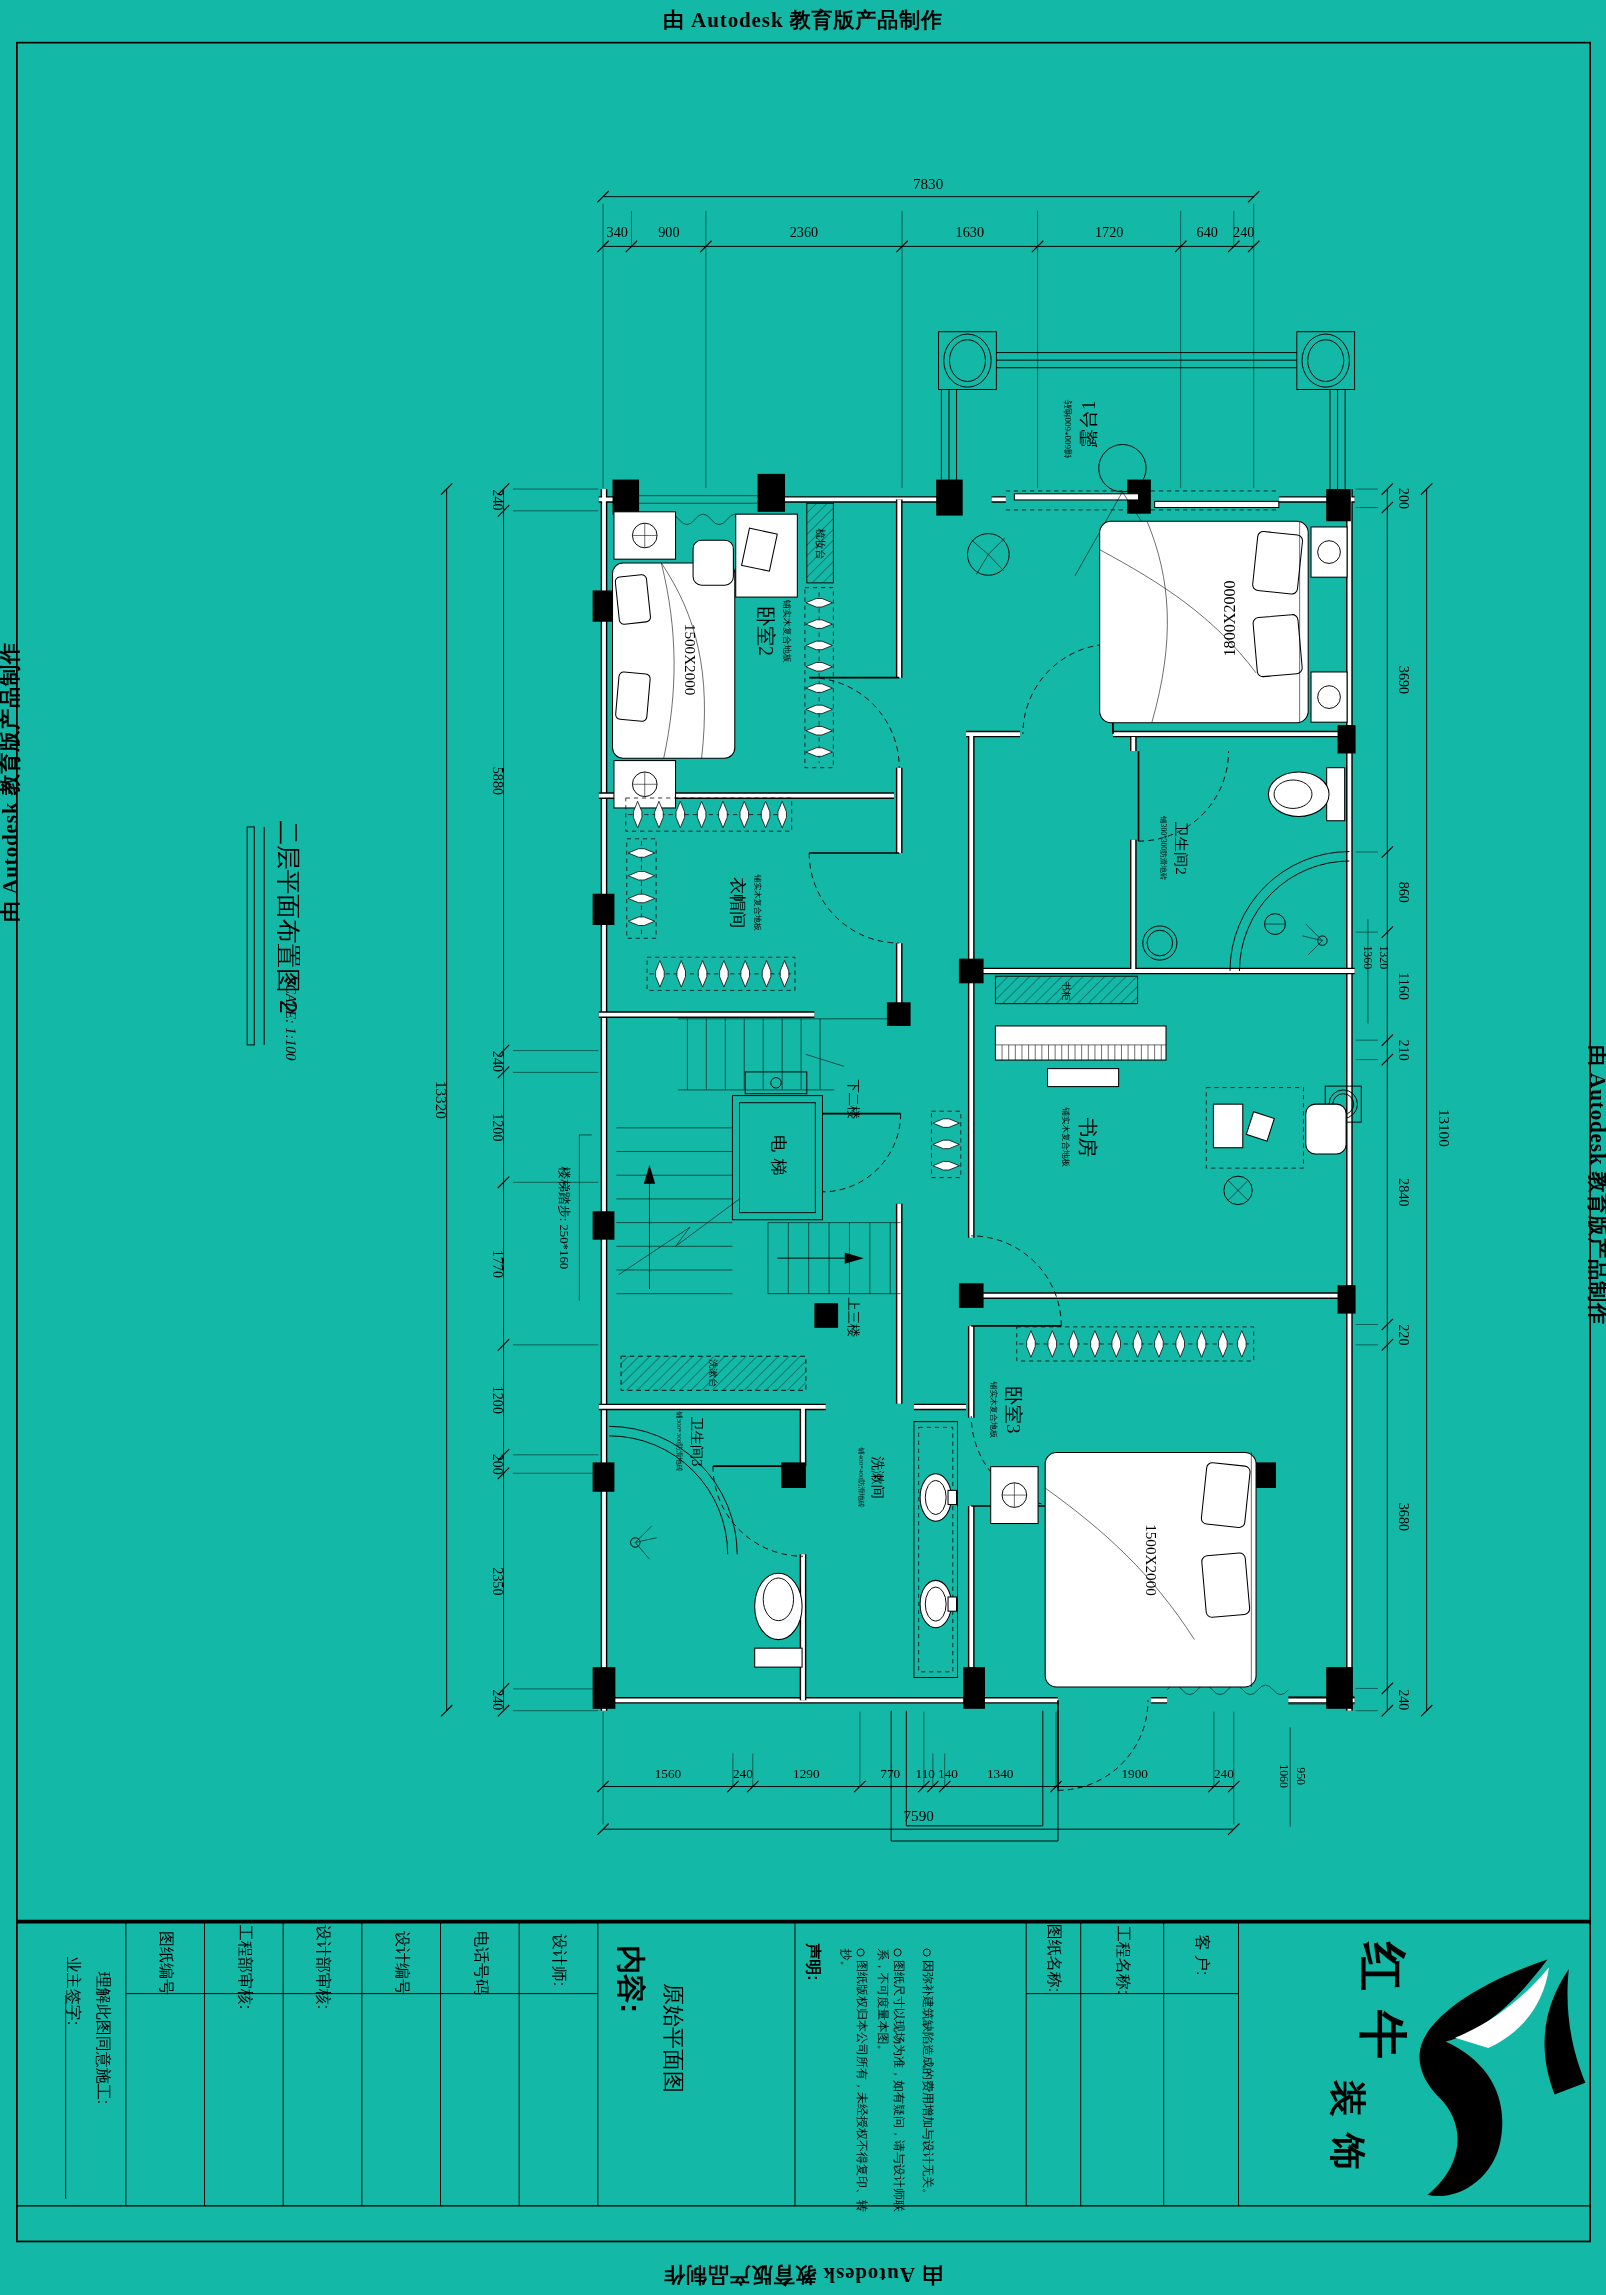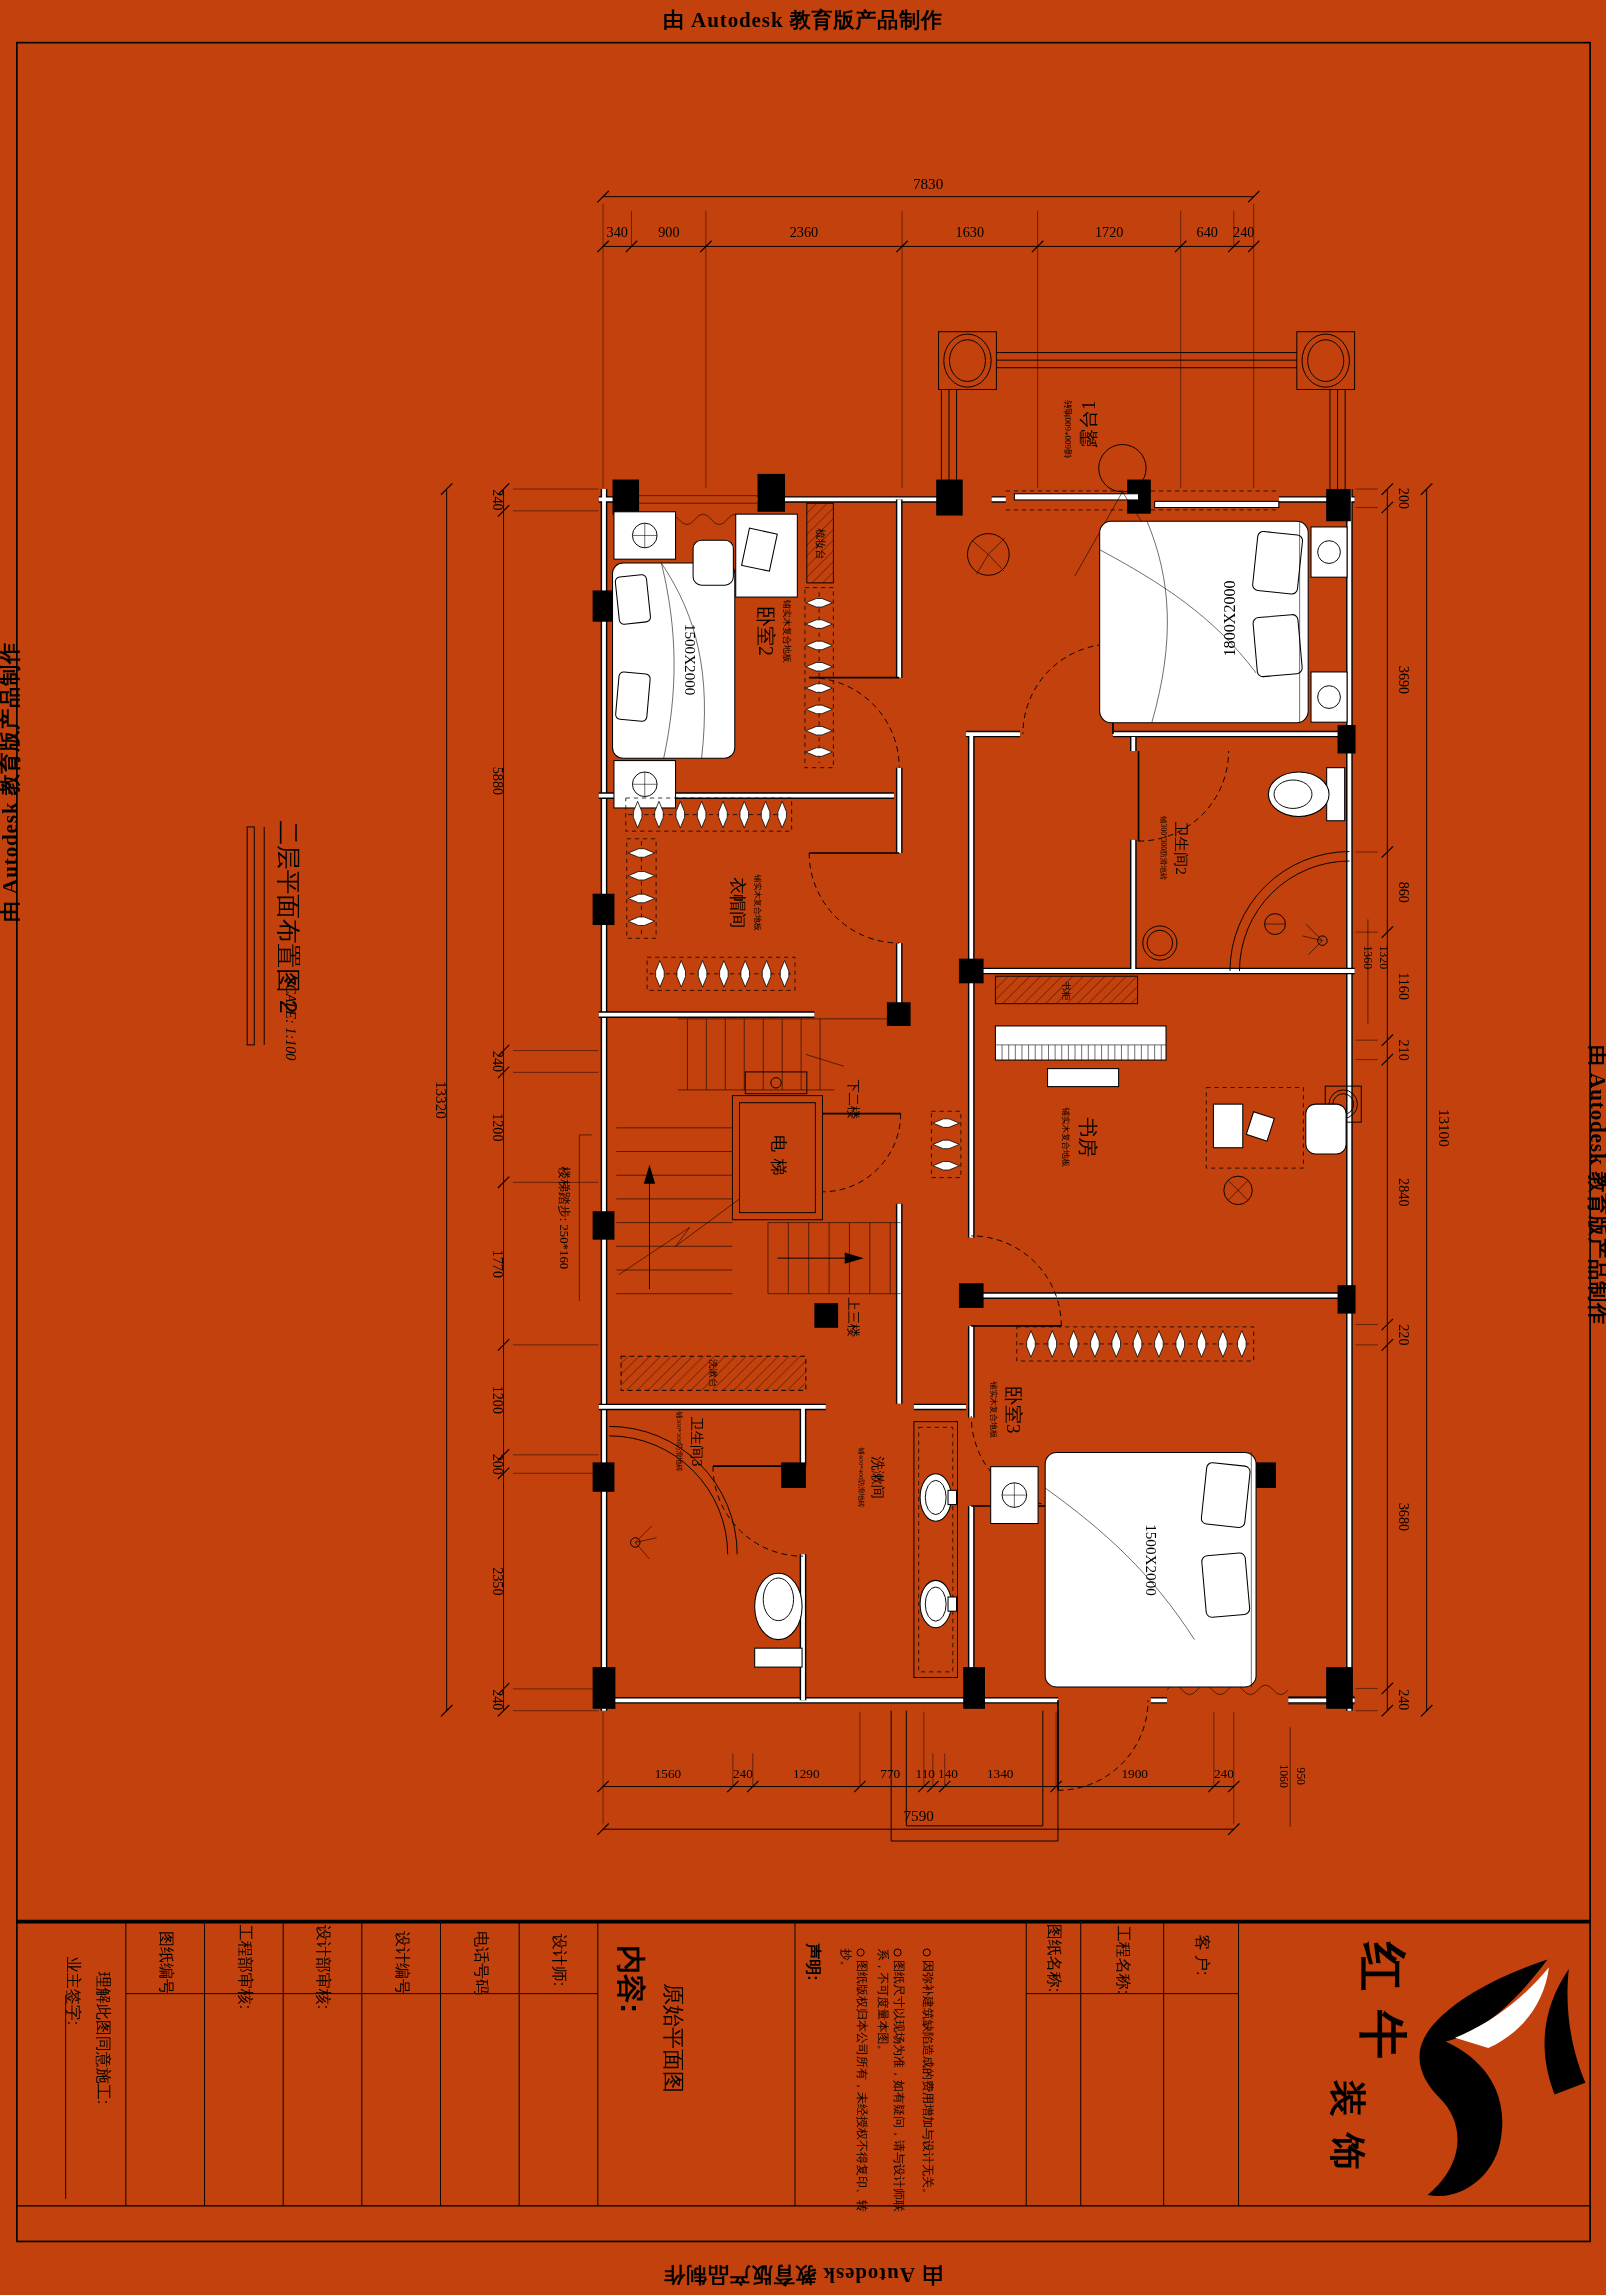--- a/index.html
+++ b/index.html
@@ -1,16 +1,16 @@
 <!DOCTYPE html>
 <html style="font-size:7.6px"><head>
 <meta charset="utf-8">
 <style>
   html,body{margin:0;padding:0;background:#ffffff;}
-  .sheet{position:relative;width:1607px;height:2295px;background:#c2410c;overflow:hidden;
+  .sheet{position:relative;width:1607px;height:2295px;background:#14b8a6;overflow:hidden;
          font-family:"Liberation Serif",serif;color:#000;}
   .abs{position:absolute;white-space:nowrap;}
   .ctr{transform:translate(-50%,-50%);}
   .r90{transform:translate(-50%,-50%) rotate(90deg);}
   .rn90{transform:translate(-50%,-50%) rotate(-90deg);}
   .r180{transform:translate(-50%,-50%) rotate(180deg);}
   .banner{font-size:21px;font-weight:bold;letter-spacing:0.9px;}
   svg{position:absolute;left:0;top:0;}
   svg text{font-family:"Liberation Serif",serif;fill:#000;}
   .wall{stroke:#000;stroke-width:14;fill:none;}

